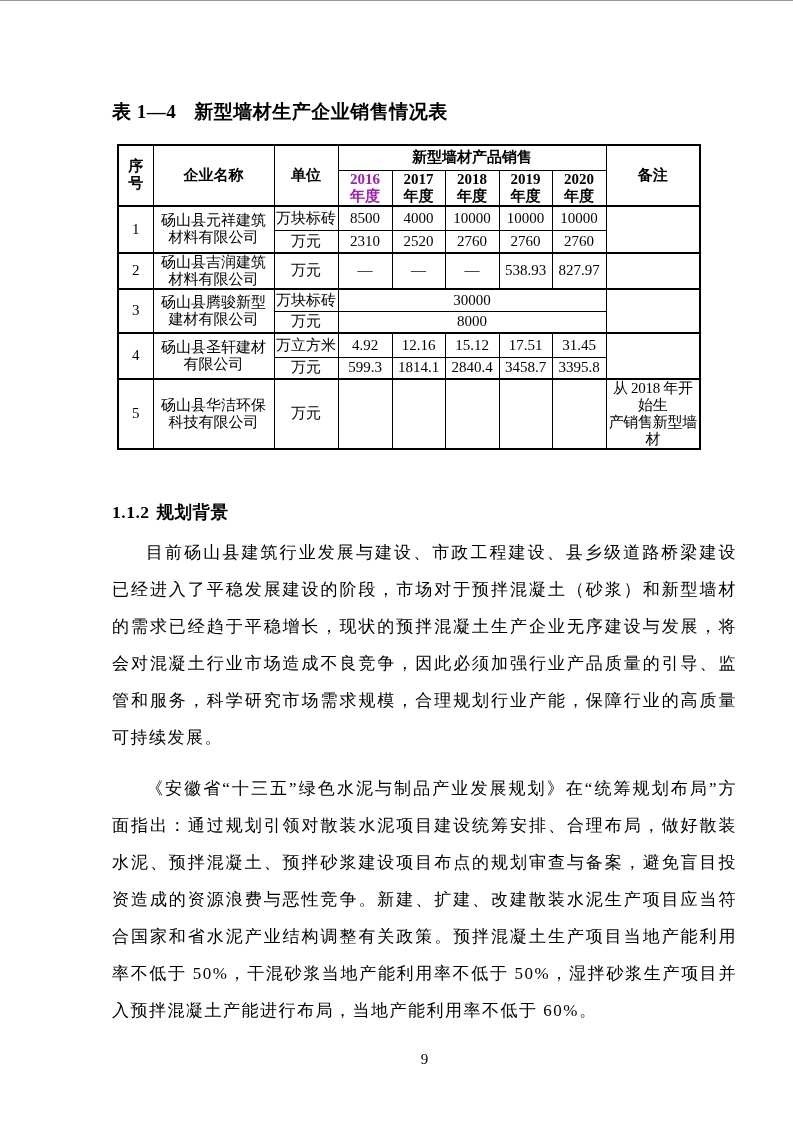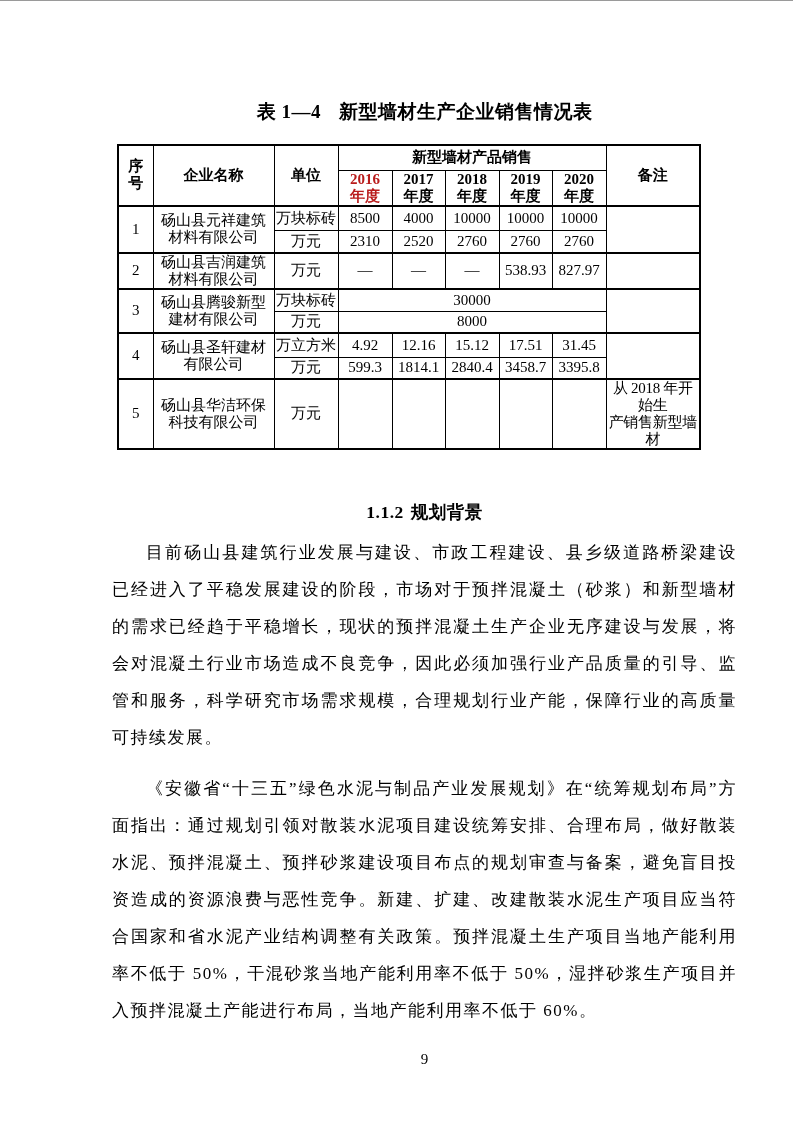--- a/index.html
+++ b/index.html
@@ -16,21 +16,21 @@
   }
   .content {
     position: absolute;
     left: 112px;
     top: 0;
     width: 625px;
   }
   
   .caption {
     margin-top: 98px;
-    text-align: center;
+    text-align: left;
     font-weight: bold;
     font-size: 19px;
     line-height: 26px;
     letter-spacing: 0.5px;
     white-space: nowrap;
   }
   .caption .cap-title { margin-left: 18px; }
   
   table.sales {
     border-collapse: collapse;
@@ -45,21 +45,21 @@
     text-align: center;
     vertical-align: middle;
     padding: 0 1px;
     overflow: hidden;
     font-size: 15px;
     line-height: 17px;
   }
   table.sales th { font-weight: bold; }
   tr.gs > th, tr.gs > td { border-top: 2px solid #000; }
   .pre { white-space: pre-line; }
-  th.regular { font-weight: normal; color: #b91c1c; }
+  th.regular { font-weight: normal; color: #a21caf; }
   td.company { font-weight: normal; white-space: pre-line; line-height: 17px; }
   td.num { font-family: "Liberation Serif", serif; letter-spacing: 0; }
   td.remark {
     font-size: 12.5px;
     line-height: 15px;
     white-space: pre-line;
     letter-spacing: -0.3px;
     margin-left: 24px;
   }
   tr.hrow1 { height: 25px; }
@@ -69,21 +69,20 @@
   tr.r3a { height: 23px; } tr.r3b { height: 21px; }
   tr.r4a { height: 25px; } tr.r4b { height: 21px; }
   tr.r5  { height: 33px; }
   
   .section-heading {
     margin-top: 50px;
     margin-bottom: 10px;
     font-weight: bold;
     font-size: 17.5px;
     letter-spacing: 0.5px;
-    text-align: center;
   }
   .section-heading .sec-title { margin-left: 7px; }
   p.body-para {
     margin: 0 0 14px 0;
     font-size: 17px;
     line-height: 37px;
     letter-spacing: 1.5px;
     text-align: justify;
     text-indent: 2em;
     font-family: Liberation Serif, serif;

